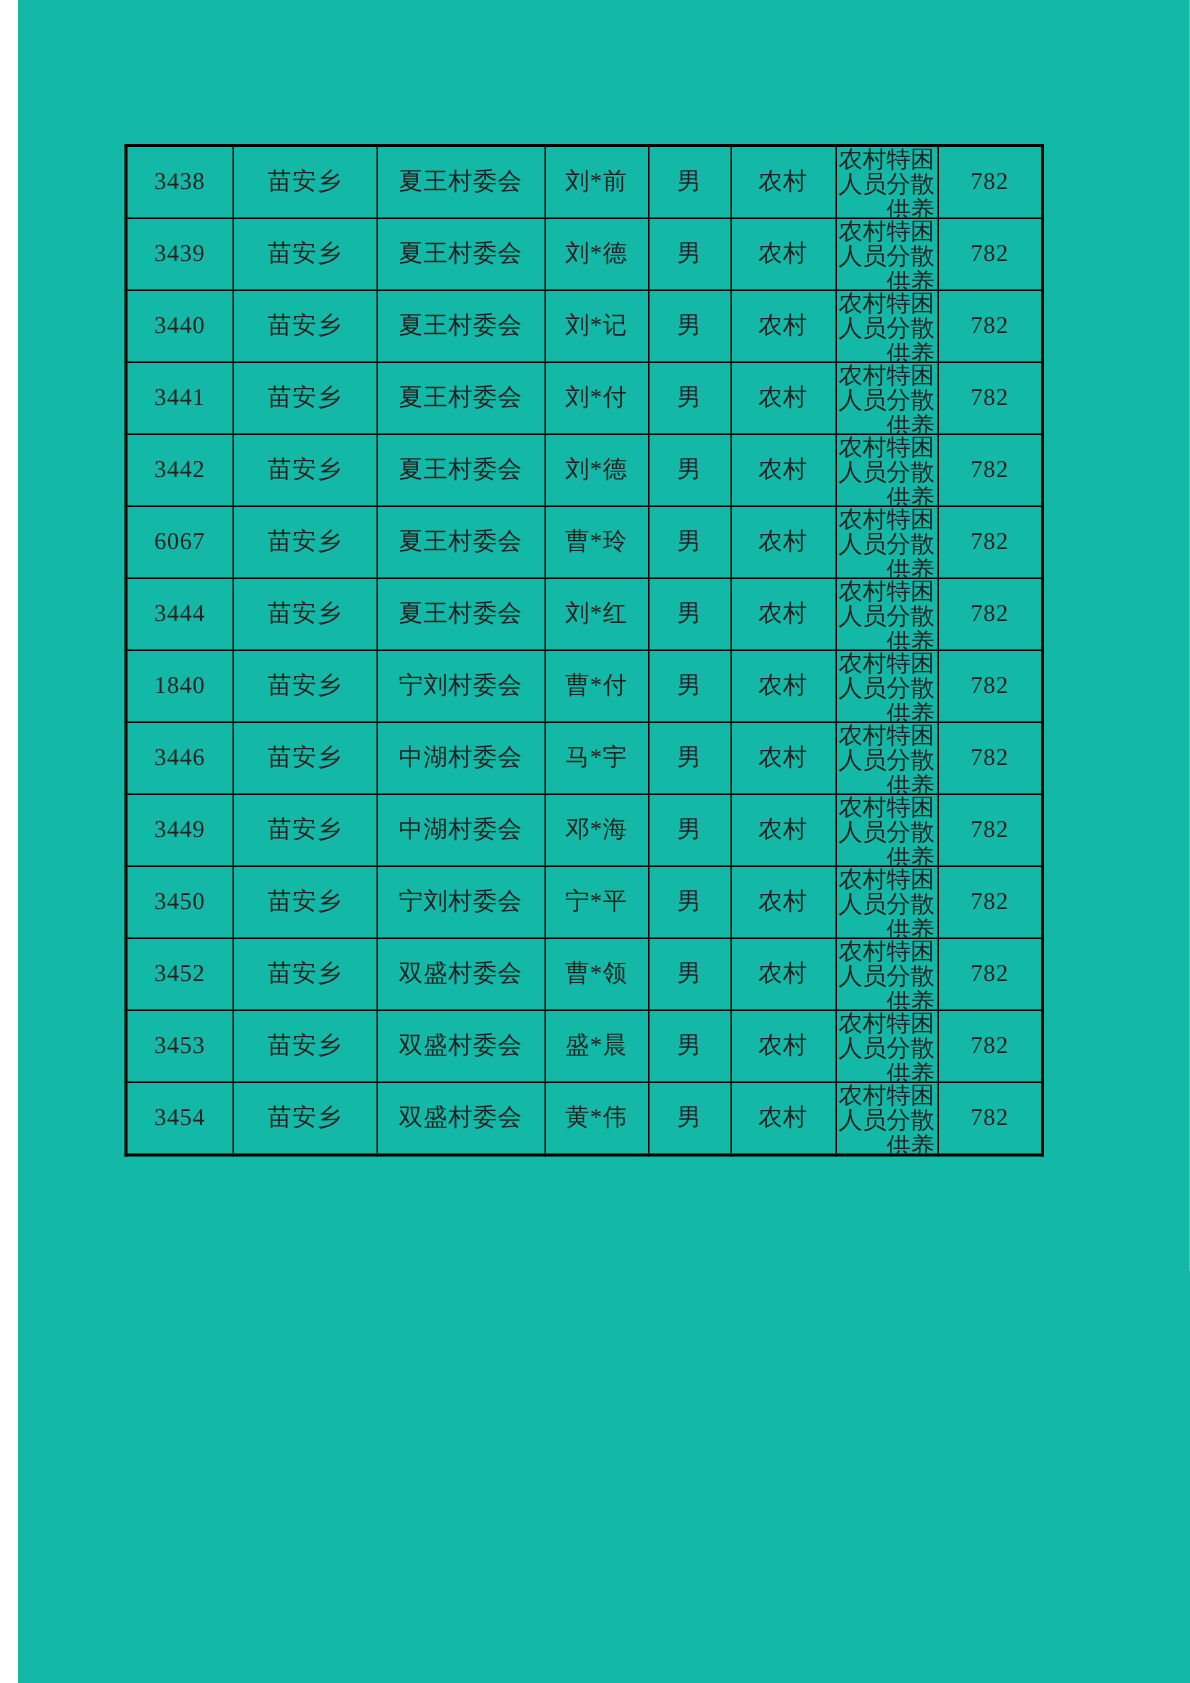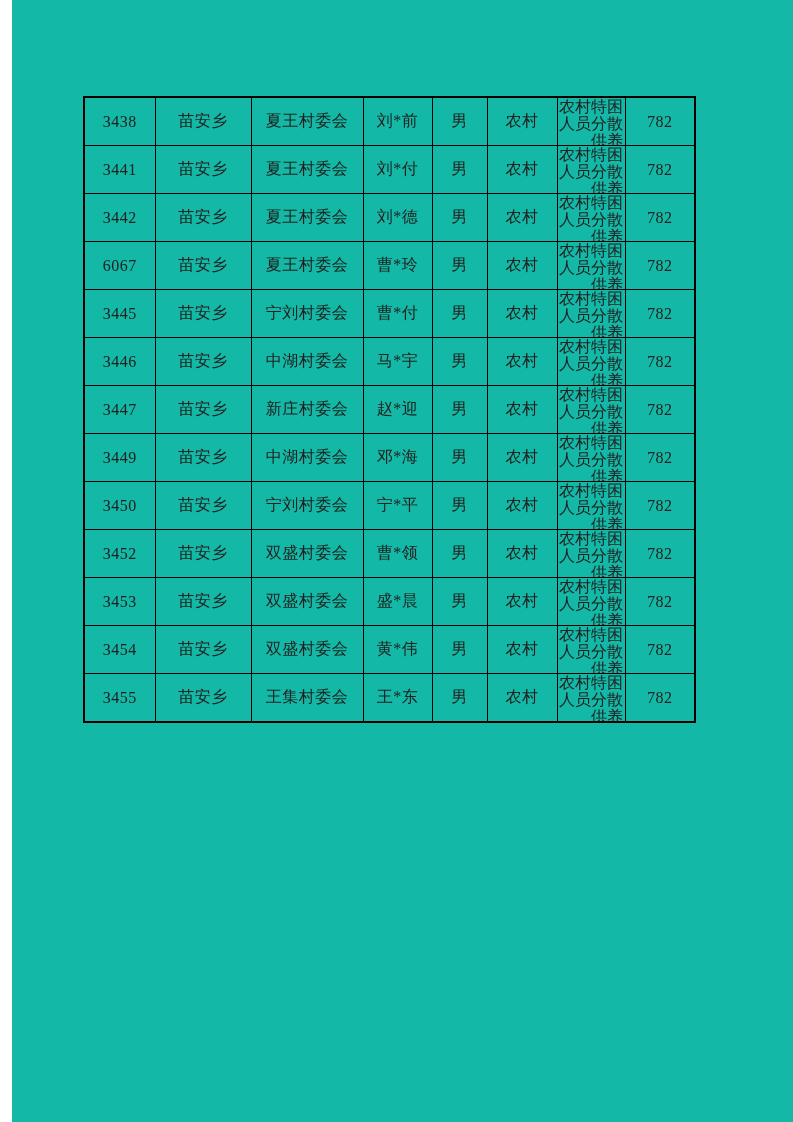--- a/index.html
+++ b/index.html
@@ -80,20 +80,44 @@
           <td>夏王村委会</td>
           <td>刘*前</td>
           <td>男</td>
           <td>农村</td>
           <td class="cat-cell">
             <div class="cat">农村特困人员分散供养</div>
           </td>
           <td>782</td>
         </tr>
         <tr>
+          <td>3439</td>
+          <td>苗安乡</td>
+          <td>夏王村委会</td>
+          <td>刘*德</td>
+          <td>男</td>
+          <td>农村</td>
+          <td class="cat-cell">
+            <div class="cat">农村特困人员分散供养</div>
+          </td>
+          <td>782</td>
+        </tr>
+        <tr>
+          <td>3440</td>
+          <td>苗安乡</td>
+          <td>夏王村委会</td>
+          <td>刘*记</td>
+          <td>男</td>
+          <td>农村</td>
+          <td class="cat-cell">
+            <div class="cat">农村特困人员分散供养</div>
+          </td>
+          <td>782</td>
+        </tr>
+        <tr>
           <td>3441</td>
           <td>苗安乡</td>
           <td>夏王村委会</td>
           <td>刘*付</td>
           <td>男</td>
           <td>农村</td>
           <td class="cat-cell">
             <div class="cat">农村特困人员分散供养</div>
           </td>
           <td>782</td>
@@ -116,21 +140,33 @@
           <td>夏王村委会</td>
           <td>曹*玲</td>
           <td>男</td>
           <td>农村</td>
           <td class="cat-cell">
             <div class="cat">农村特困人员分散供养</div>
           </td>
           <td>782</td>
         </tr>
         <tr>
-          <td>3445</td>
+          <td>3444</td>
+          <td>苗安乡</td>
+          <td>夏王村委会</td>
+          <td>刘*红</td>
+          <td>男</td>
+          <td>农村</td>
+          <td class="cat-cell">
+            <div class="cat">农村特困人员分散供养</div>
+          </td>
+          <td>782</td>
+        </tr>
+        <tr>
+          <td>1840</td>
           <td>苗安乡</td>
           <td>宁刘村委会</td>
           <td>曹*付</td>
           <td>男</td>
           <td>农村</td>
           <td class="cat-cell">
             <div class="cat">农村特困人员分散供养</div>
           </td>
           <td>782</td>
         </tr>
@@ -140,32 +176,20 @@
           <td>中湖村委会</td>
           <td>马*宇</td>
           <td>男</td>
           <td>农村</td>
           <td class="cat-cell">
             <div class="cat">农村特困人员分散供养</div>
           </td>
           <td>782</td>
         </tr>
         <tr>
-          <td>3447</td>
-          <td>苗安乡</td>
-          <td>新庄村委会</td>
-          <td>赵*迎</td>
-          <td>男</td>
-          <td>农村</td>
-          <td class="cat-cell">
-            <div class="cat">农村特困人员分散供养</div>
-          </td>
-          <td>782</td>
-        </tr>
-        <tr>
           <td>3449</td>
           <td>苗安乡</td>
           <td>中湖村委会</td>
           <td>邓*海</td>
           <td>男</td>
           <td>农村</td>
           <td class="cat-cell">
             <div class="cat">农村特困人员分散供养</div>
           </td>
           <td>782</td>
@@ -204,32 +228,20 @@
           <td class="cat-cell">
             <div class="cat">农村特困人员分散供养</div>
           </td>
           <td>782</td>
         </tr>
         <tr>
           <td>3454</td>
           <td>苗安乡</td>
           <td>双盛村委会</td>
           <td>黄*伟</td>
-          <td>男</td>
-          <td>农村</td>
-          <td class="cat-cell">
-            <div class="cat">农村特困人员分散供养</div>
-          </td>
-          <td>782</td>
-        </tr>
-        <tr>
-          <td>3455</td>
-          <td>苗安乡</td>
-          <td>王集村委会</td>
-          <td>王*东</td>
           <td>男</td>
           <td>农村</td>
           <td class="cat-cell">
             <div class="cat">农村特困人员分散供养</div>
           </td>
           <td>782</td>
         </tr>
       </tbody>
   </table>
 </div>

